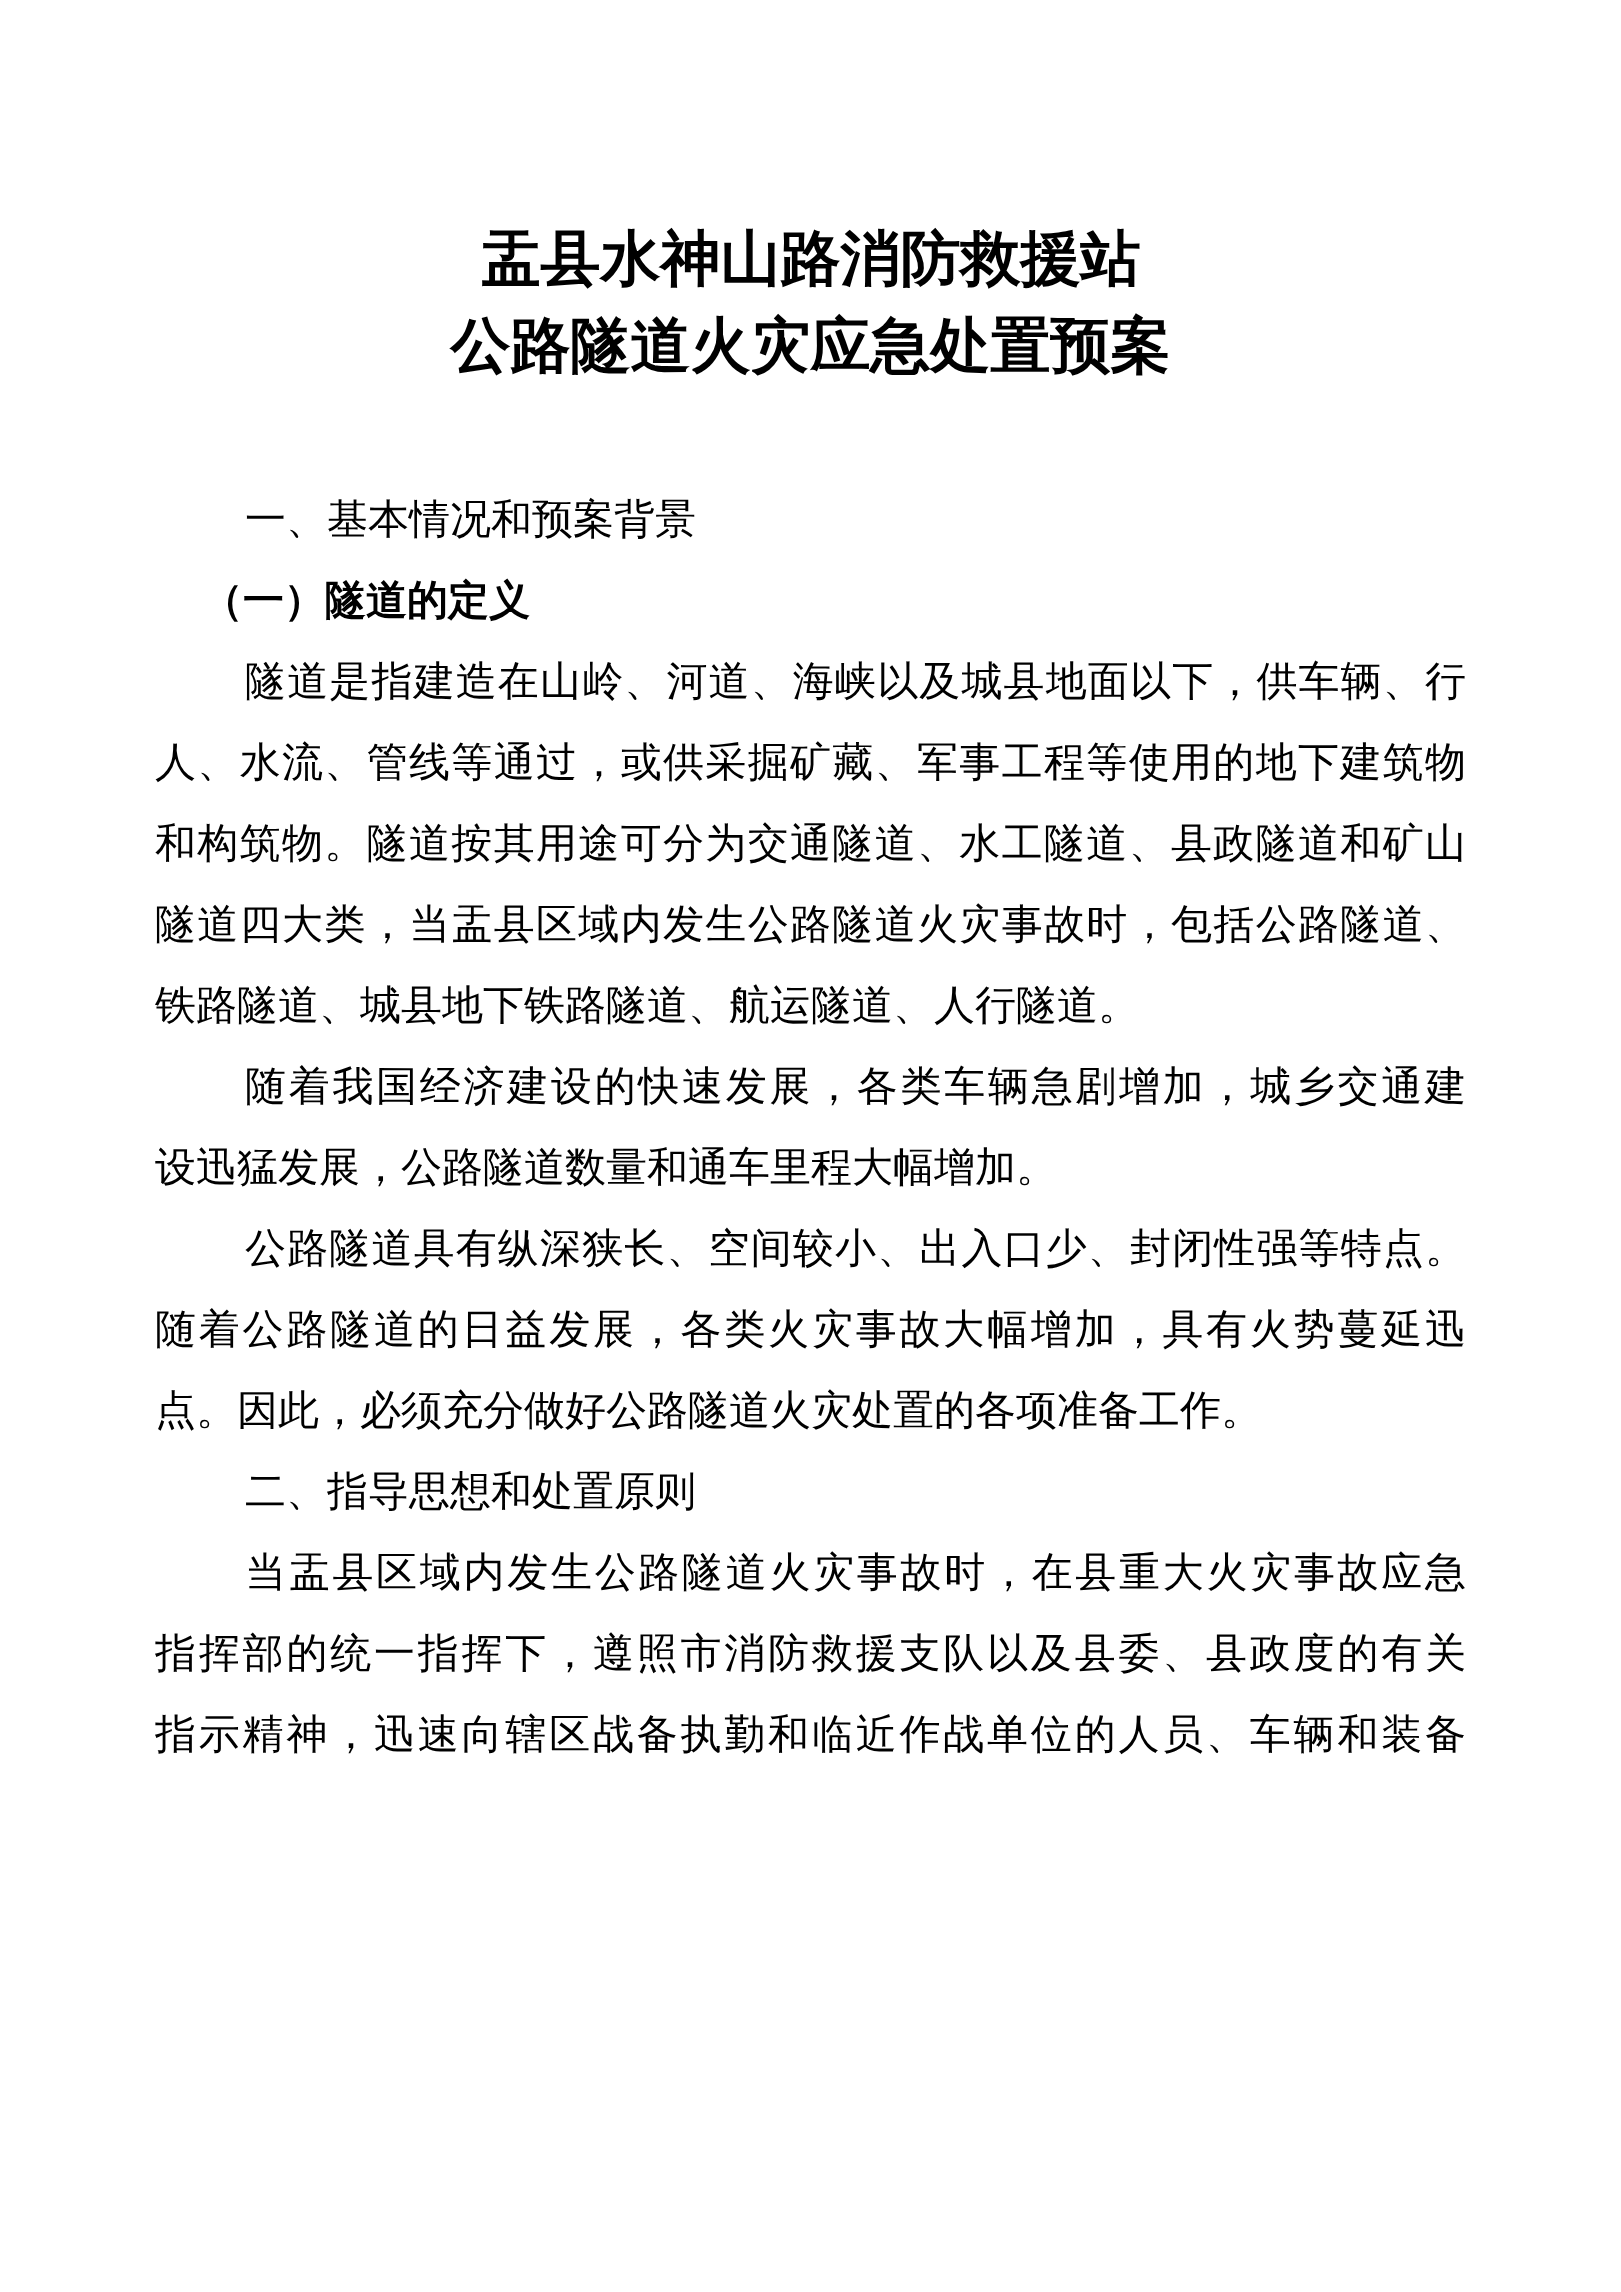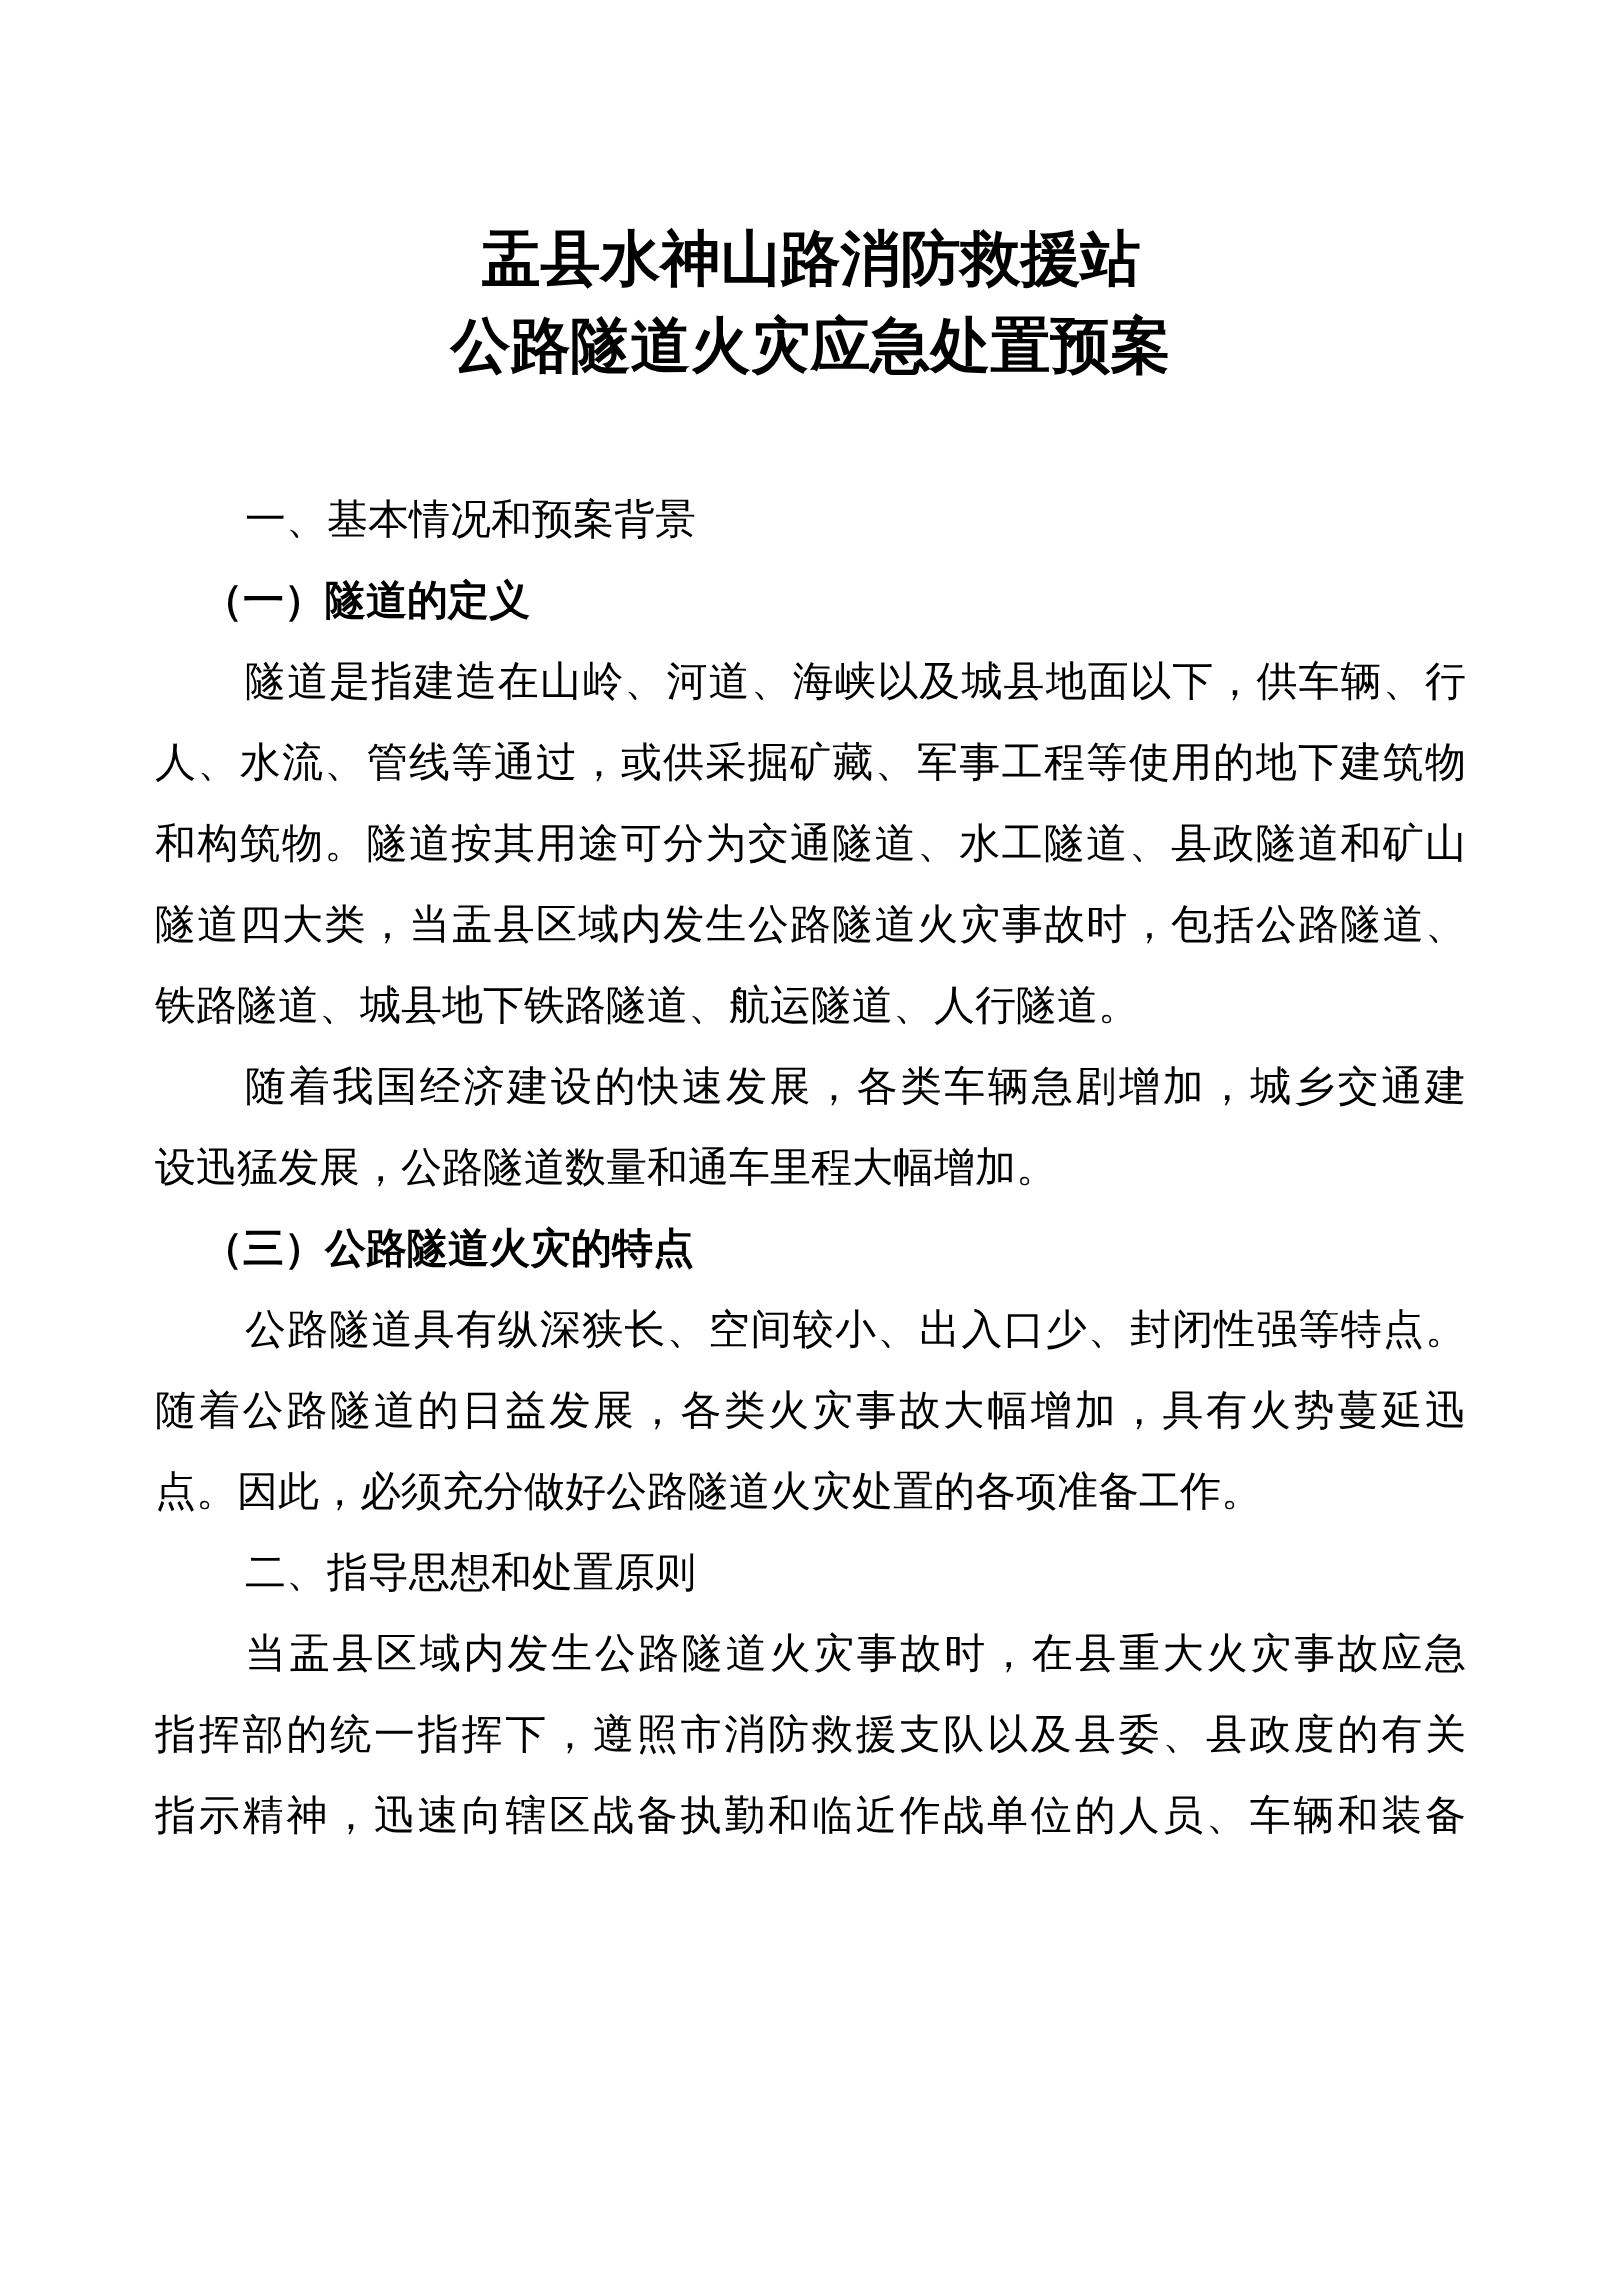--- a/index.html
+++ b/index.html
@@ -68,21 +68,20 @@
   <div class="doc-body">
     <div class="line heading1">一、基本情况和预案背景</div>
       <div class="line heading2">（一）隧道的定义</div>
       <div class="line indent justify">隧道是指建造在山岭、河道、海峡以及城县地面以下，供车辆、行</div>
       <div class="line justify">人、水流、管线等通过，或供采掘矿藏、军事工程等使用的地下建筑物</div>
       <div class="line justify">和构筑物。隧道按其用途可分为交通隧道、水工隧道、县政隧道和矿山</div>
       <div class="line justify">隧道四大类，当盂县区域内发生公路隧道火灾事故时，包括公路隧道、</div>
       <div class="line short">铁路隧道、城县地下铁路隧道、航运隧道、人行隧道。</div>
       <div class="line indent justify">随着我国经济建设的快速发展，各类车辆急剧增加，城乡交通建</div>
       <div class="line short">设迅猛发展，公路隧道数量和通车里程大幅增加。</div>
-      <div class="line heading2">（三）公路隧道火灾的特点</div>
       <div class="line indent justify">公路隧道具有纵深狭长、空间较小、出入口少、封闭性强等特点。</div>
       <div class="line justify">随着公路隧道的日益发展，各类火灾事故大幅增加，具有火势蔓延迅</div>
       <div class="line short">点。因此，必须充分做好公路隧道火灾处置的各项准备工作。</div>
       <div class="line heading1">二、指导思想和处置原则</div>
       <div class="line indent justify">当盂县区域内发生公路隧道火灾事故时，在县重大火灾事故应急</div>
       <div class="line justify">指挥部的统一指挥下，遵照市消防救援支队以及县委、县政度的有关</div>
       <div class="line justify">指示精神，迅速向辖区战备执勤和临近作战单位的人员、车辆和装备</div>
   </div>
 
   <div class="pagenum">44</div>

